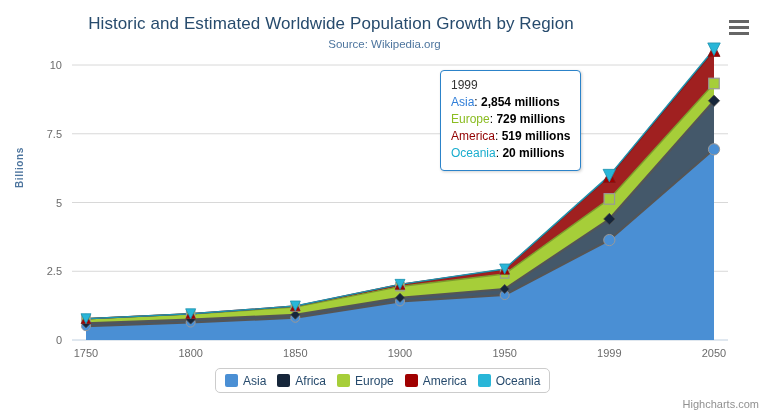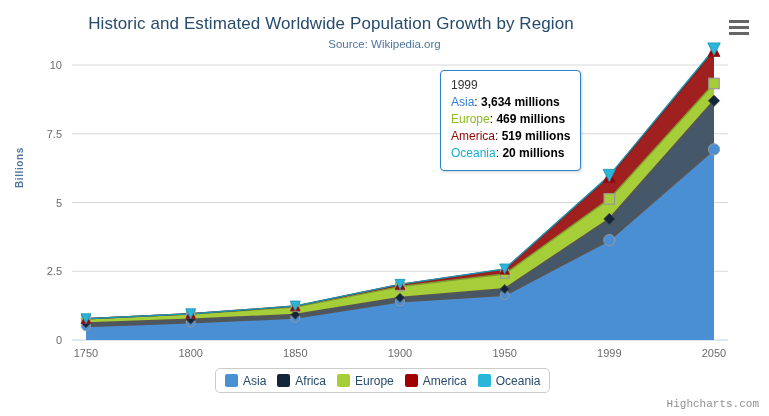--- a/index.html
+++ b/index.html
@@ -113,21 +113,21 @@
     font-family: "Liberation Sans", sans-serif;
     white-space: nowrap;
   }
   .credits {
     position: absolute;
     right: 10px;
     bottom: 6px;
     font-size: 11px;
     color: #909090;
     cursor: pointer;
-    font-family: Liberation Mono, monospace;
+    font-family: Liberation Sans, sans-serif;
   }
   .tooltip {
     position: absolute;
     left: 440px;
     top: 70px;
     box-sizing: border-box;
     border: 1px solid #2c83c9;
     border-radius: 4px;
     background: #ffffff;
     padding: 7px 10px 8px 10px;
@@ -245,22 +245,22 @@
         <text x="504.66666666666663" y="357" text-anchor="middle" class="axis-label">1950</text>
         <text x="609.3333333333334" y="357" text-anchor="middle" class="axis-label">1999</text>
         <text x="714" y="357" text-anchor="middle" class="axis-label">2050</text>
       </g>
     <g id="axisline"></g>
   </svg>
 
   <div class="tooltip">
     <div class="tooltip-header">1999</div>
     <div id="tooltip-rows">
-        <div class="tooltip-row"><span class="tooltip-series" style="color: rgb(47, 126, 216);">Asia</span>: <span class="tooltip-value">3,634 millions</span></div>
-        <div class="tooltip-row"><span class="tooltip-series" style="color: rgb(139, 188, 33);">Europe</span>: <span class="tooltip-value">469 millions</span></div>
+        <div class="tooltip-row"><span class="tooltip-series" style="color: rgb(47, 126, 216);">Asia</span>: <span class="tooltip-value">2,854 millions</span></div>
+        <div class="tooltip-row"><span class="tooltip-series" style="color: rgb(139, 188, 33);">Europe</span>: <span class="tooltip-value">729 millions</span></div>
         <div class="tooltip-row"><span class="tooltip-series" style="color: rgb(145, 0, 0);">America</span>: <span class="tooltip-value">519 millions</span></div>
         <div class="tooltip-row"><span class="tooltip-series" style="color: rgb(26, 173, 206);">Oceania</span>: <span class="tooltip-value">20 millions</span></div>
       </div>
   </div>
 
   <div class="legend-box" id="legend-box">
       <div class="legend-item">
         <span class="legend-swatch" style="background: rgb(74, 143, 212);"></span>
         <span class="legend-text">Asia</span>
       </div>

